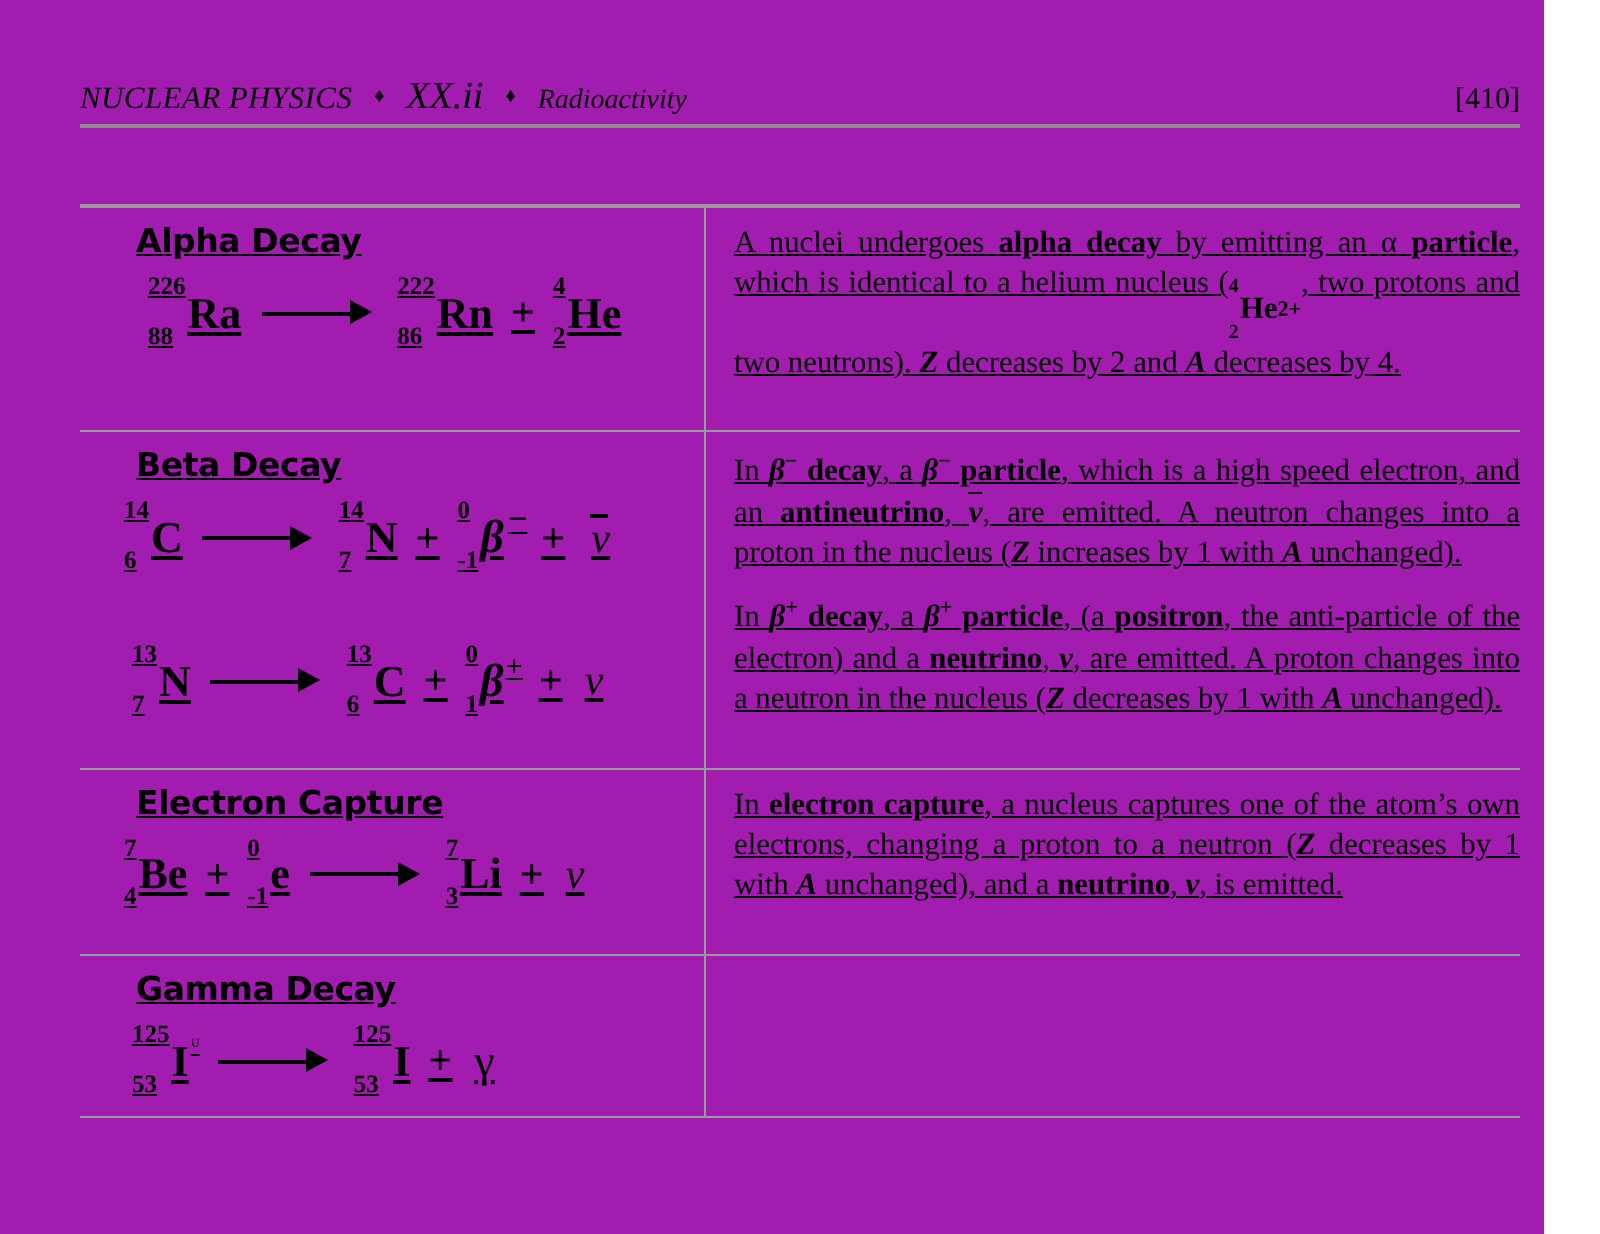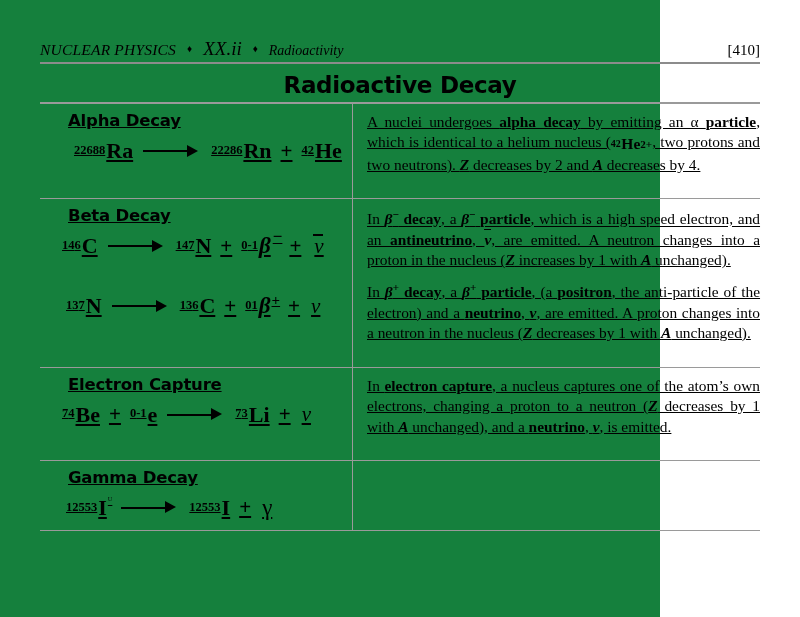--- a/index.html
+++ b/index.html
@@ -9,23 +9,23 @@
   }
   body {
     width: 800px;
     height: 617px;
     font-family: "Liberation Serif", serif;
     color: #000000;
     overflow: hidden;
   }
   .page {
     position: relative;
-    width: 660px;
+    width: 772px;
     height: 617px;
-    background: #15803d;
+    background: #a21caf;
   }
 
   
   .runhead {
     position: absolute;
     left: 40px;
     top: 38px;
     width: 720px;
     display: flex;
     align-items: baseline;
@@ -142,31 +142,31 @@
   }
   .eq-indent-2 { margin-left: 22px; }
   .eq-indent-3 { margin-left: 26px; }
 
   .nuc {
     display: inline-flex;
     align-items: center;
   }
   .nuc-num {
     display: inline-flex;
-    flex-direction: row;
+    flex-direction: column;
     align-items: flex-start;
     font-size: 12.5px;
     font-weight: bold;
     line-height: 1.02;
     margin-right: 1px;
     position: relative;
     top: -1px;
   }
   .nuc-num .mass { display: block; }
-  .nuc-num .atomic { display: block; }
+  .nuc-num .atomic { display: block; margin-top: 12px; }
   .nuc-sym {
     font-size: 22px;
     font-weight: bold;
   }
   .excited {
     font-size: 10px;
     font-weight: normal;
     vertical-align: super;
     position: relative;
     top: -7px;
@@ -299,21 +299,20 @@
       <span class="rh-book">NUCLEAR PHYSICS</span>
       <span class="rh-sep">♦</span>
       <span class="rh-chapter">XX.ii</span>
       <span class="rh-sep">♦</span>
       <span class="rh-topic">Radioactivity</span>
     </div>
     <div class="rh-page">[410]</div>
   </div>
   <div class="rule-head"></div>
 
-  <div class="title">Radioactive Decay</div>
   <div class="rule-title"></div>
 
   <div class="table">
 
     <div class="row">
       <div class="col-left">
         <div class="sec-label">Alpha Decay</div>
         <div class="eq">
           <span class="nuc">
             <span class="nuc-num">

